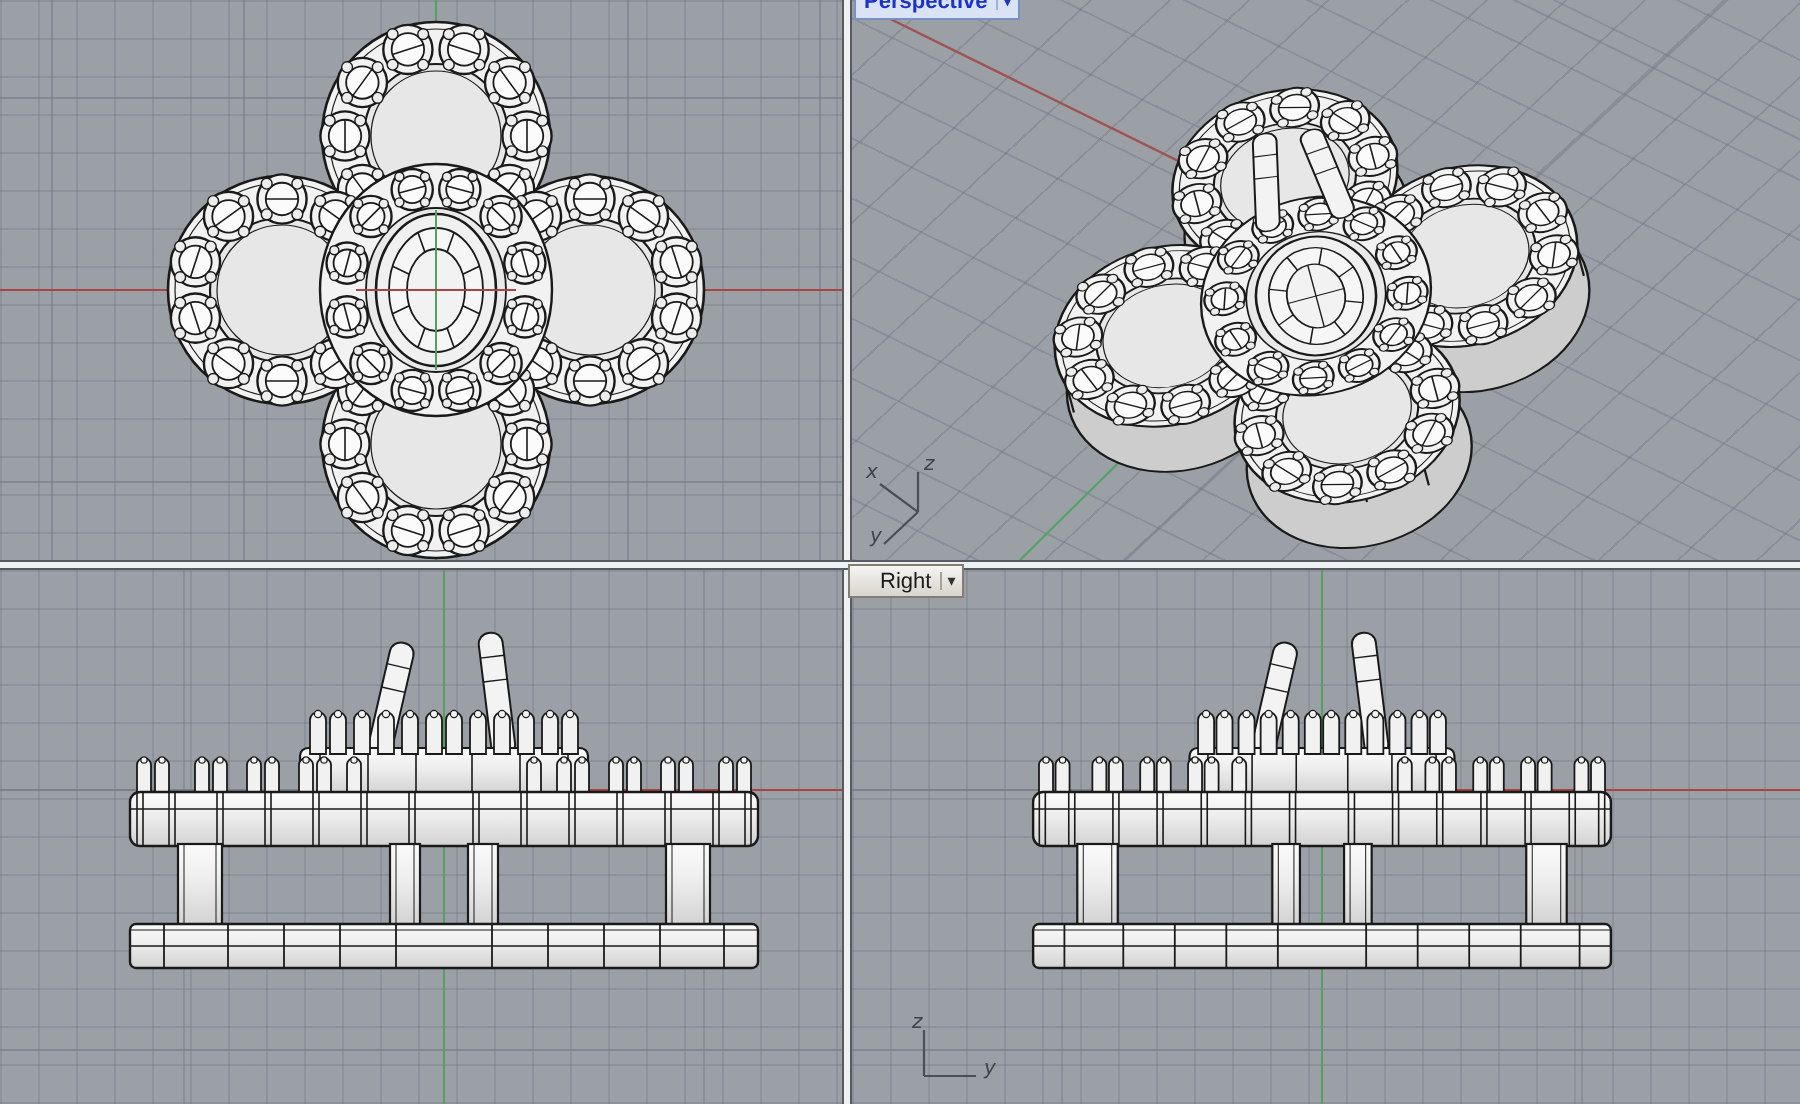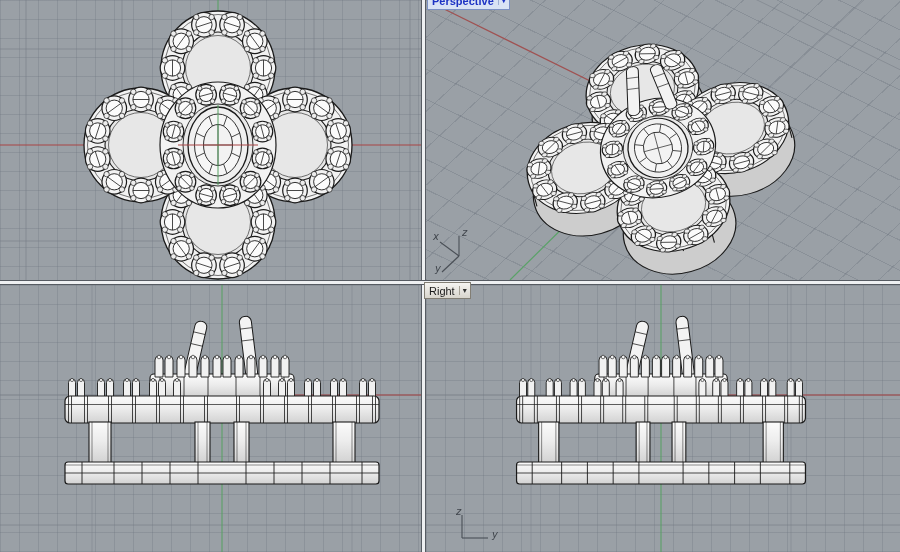--- a/index.html
+++ b/index.html
@@ -19,21 +19,21 @@
      box-shadow:inset 1px 0 0 #565b62, inset -1px 0 0 #565b62;z-index:4;}
   .divider-h{position:absolute;left:0;top:280px;width:900px;height:5px;background:#eef0f2;
      box-shadow:inset 0 1px 0 #565b62, inset 0 -1px 0 #565b62;z-index:4;}
   .tab{display:flex;align-items:center;position:absolute;z-index:6;cursor:default;}
   .tab-persp{left:427px;top:-9px;height:17px;background:#d9e3f5;border:1px solid #7b90c2;
      color:#1d33c4;font-weight:bold;font-size:11px;}
   .tab-persp .lbl{padding:0 4px;white-space:nowrap;}
   .tab-persp .arr{border-left:1px solid #9fb0d4;padding:0 3px;font-size:8px;color:#1d33c4;}
   .tab-right{left:424px;top:282px;height:15px;background:linear-gradient(#f5f4f1,#d8d5cd);
      border:1px solid #827e74;color:#1a1a1a;font-size:11px;}
-  .tab-right .lbl{padding:0 4px;white-space:nowrap;}
+  .tab-right .lbl{padding:0 4px;white-space:nowrap;margin-left:11px;}
   .tab-right .arr{border-left:1px solid #a7a398;padding:0 3px;font-size:8px;color:#333;}
   .gz{position:absolute;font:italic 10px "DejaVu Sans",sans-serif;color:#3f444b;z-index:3;}
 </style>
 </head>
 <body>
 
 <div id="app">
 
   <div class="vp" style="left:0;top:0;width:421px;height:280px">
     <div class="grid-ortho"></div>

